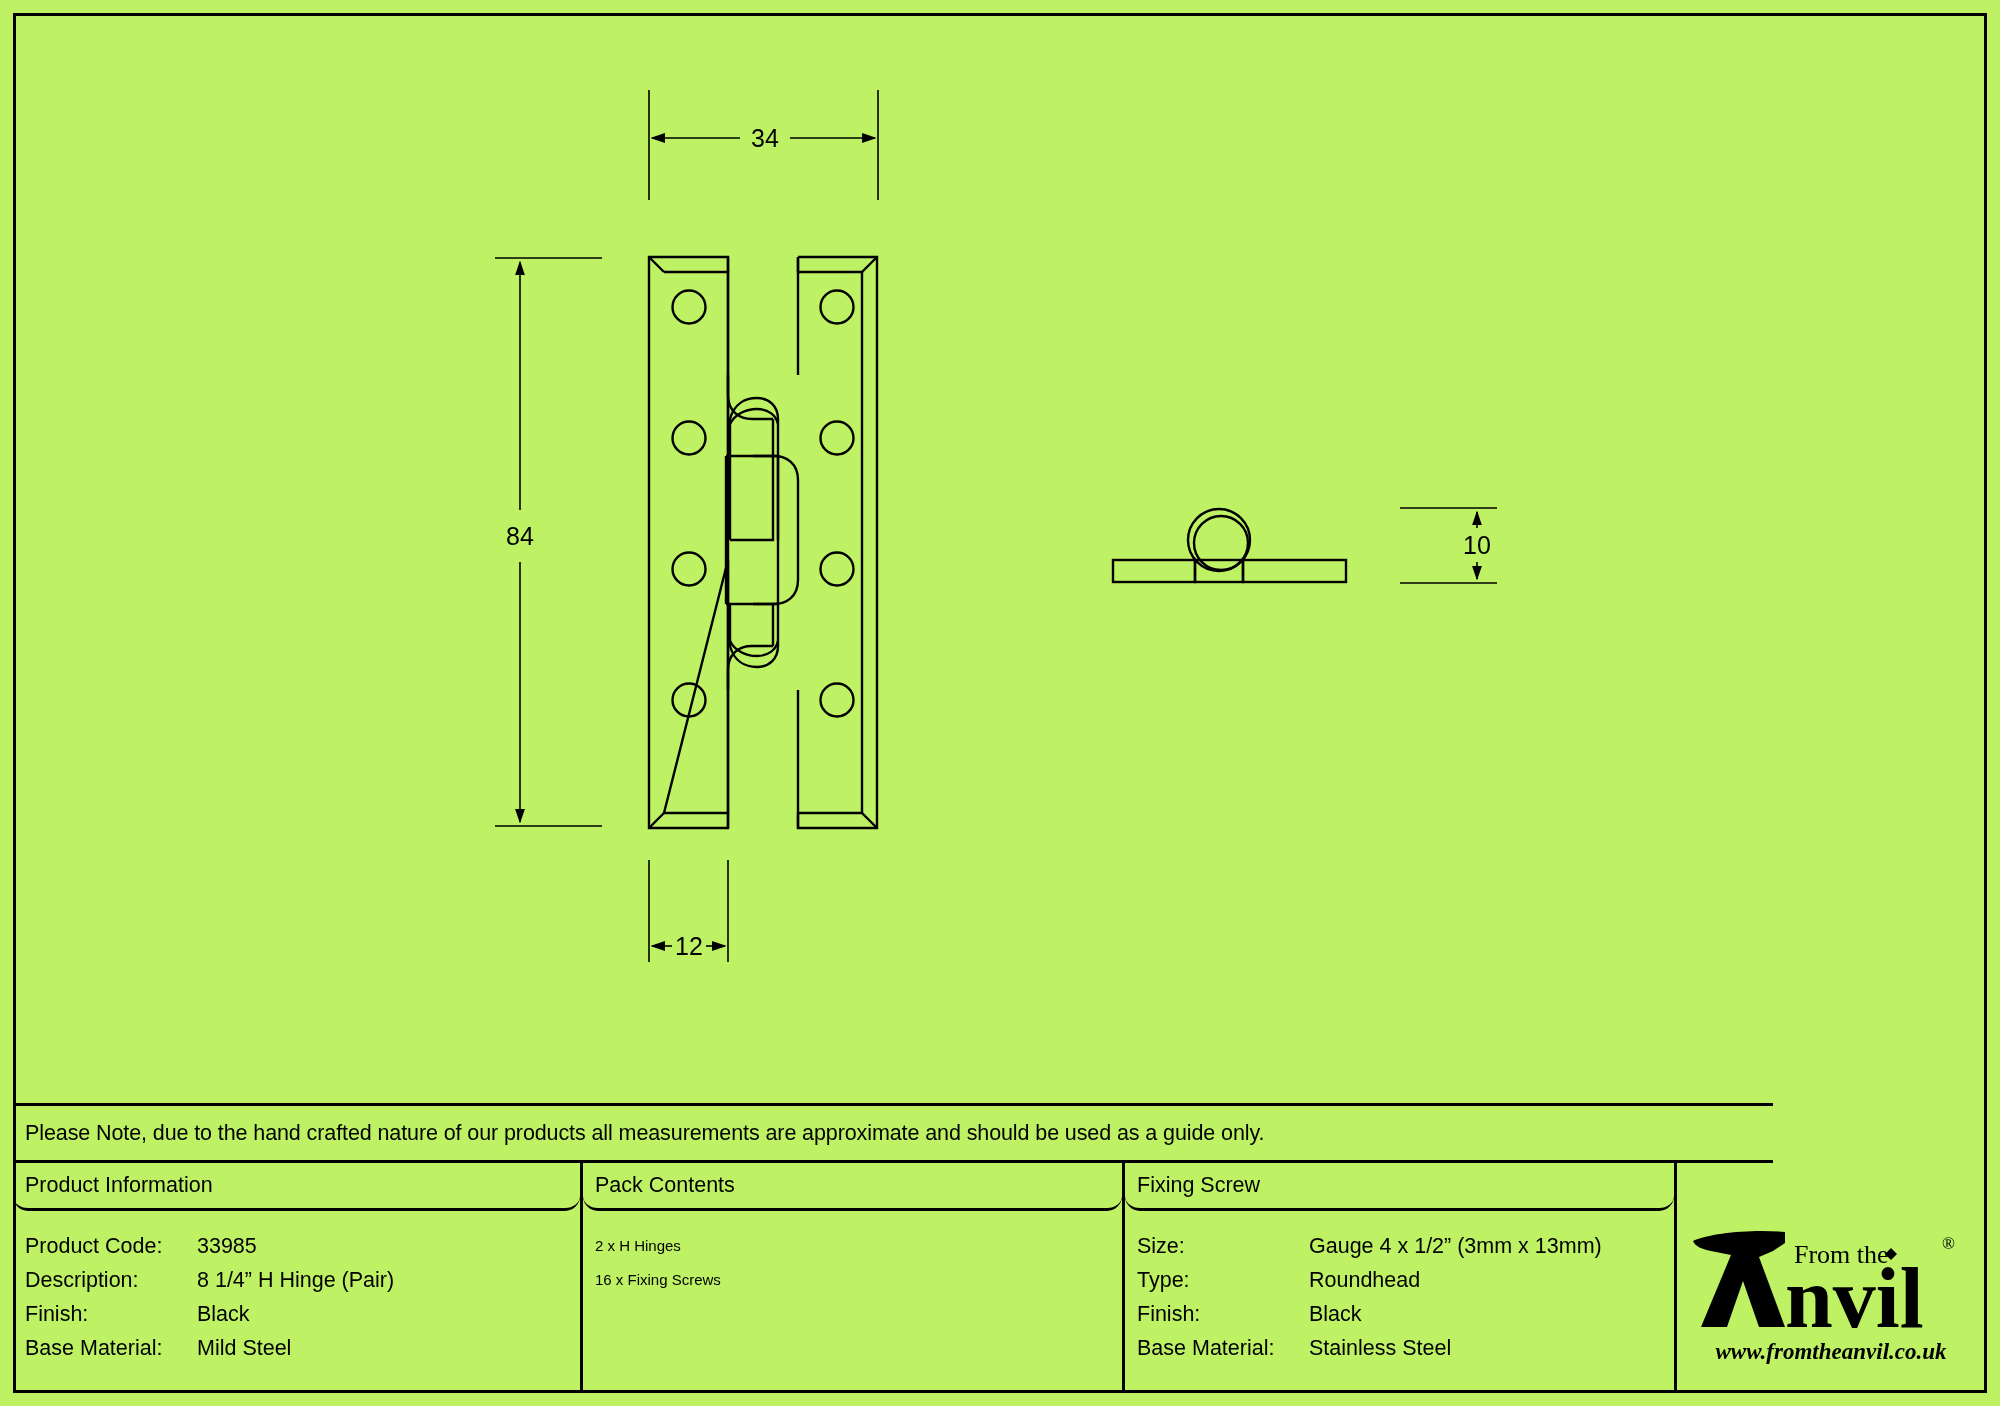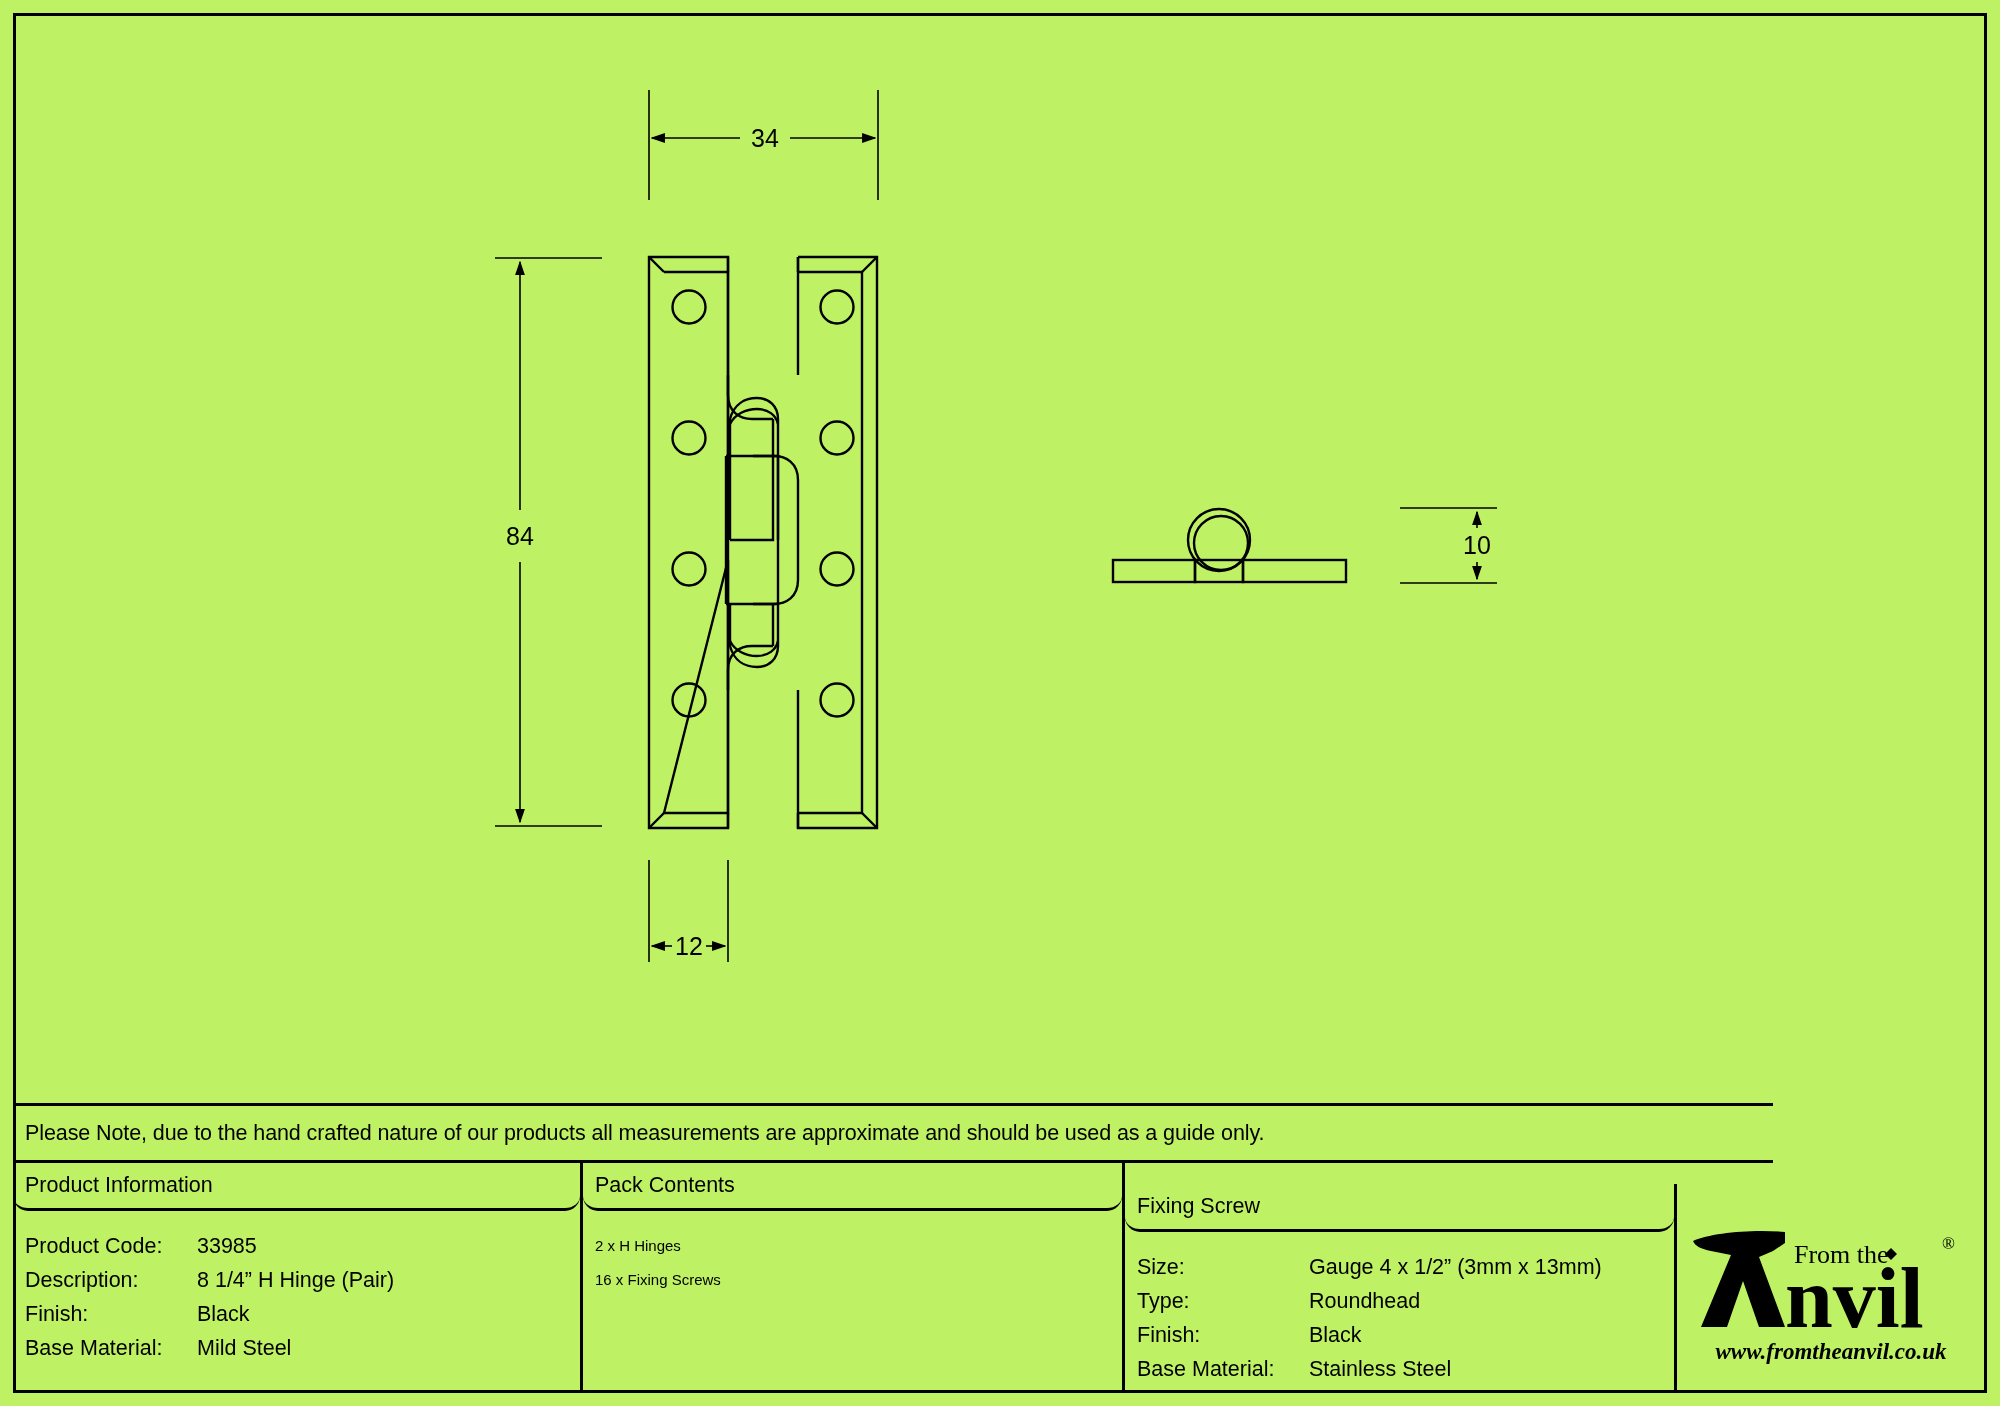--- a/index.html
+++ b/index.html
@@ -68,21 +68,21 @@
     display: flex;
     box-sizing: border-box;
   }
   .col {
     position: relative;
     box-sizing: border-box;
     border-right: 3px solid #000;
   }
   .col-product { width: 570px; }
   .col-pack    { width: 542px; }
-  .col-screw   { width: 552px; margin-top: 21px; }
+  .col-screw   { width: 552px; }
   .col-logo    { width: 307px; border-right: none; }
 
   .col-head {
     height: 48px;
     border-bottom: 3px solid #000;
     display: flex;
     align-items: center;
     box-sizing: border-box;
     border-radius: 15px;
   }

